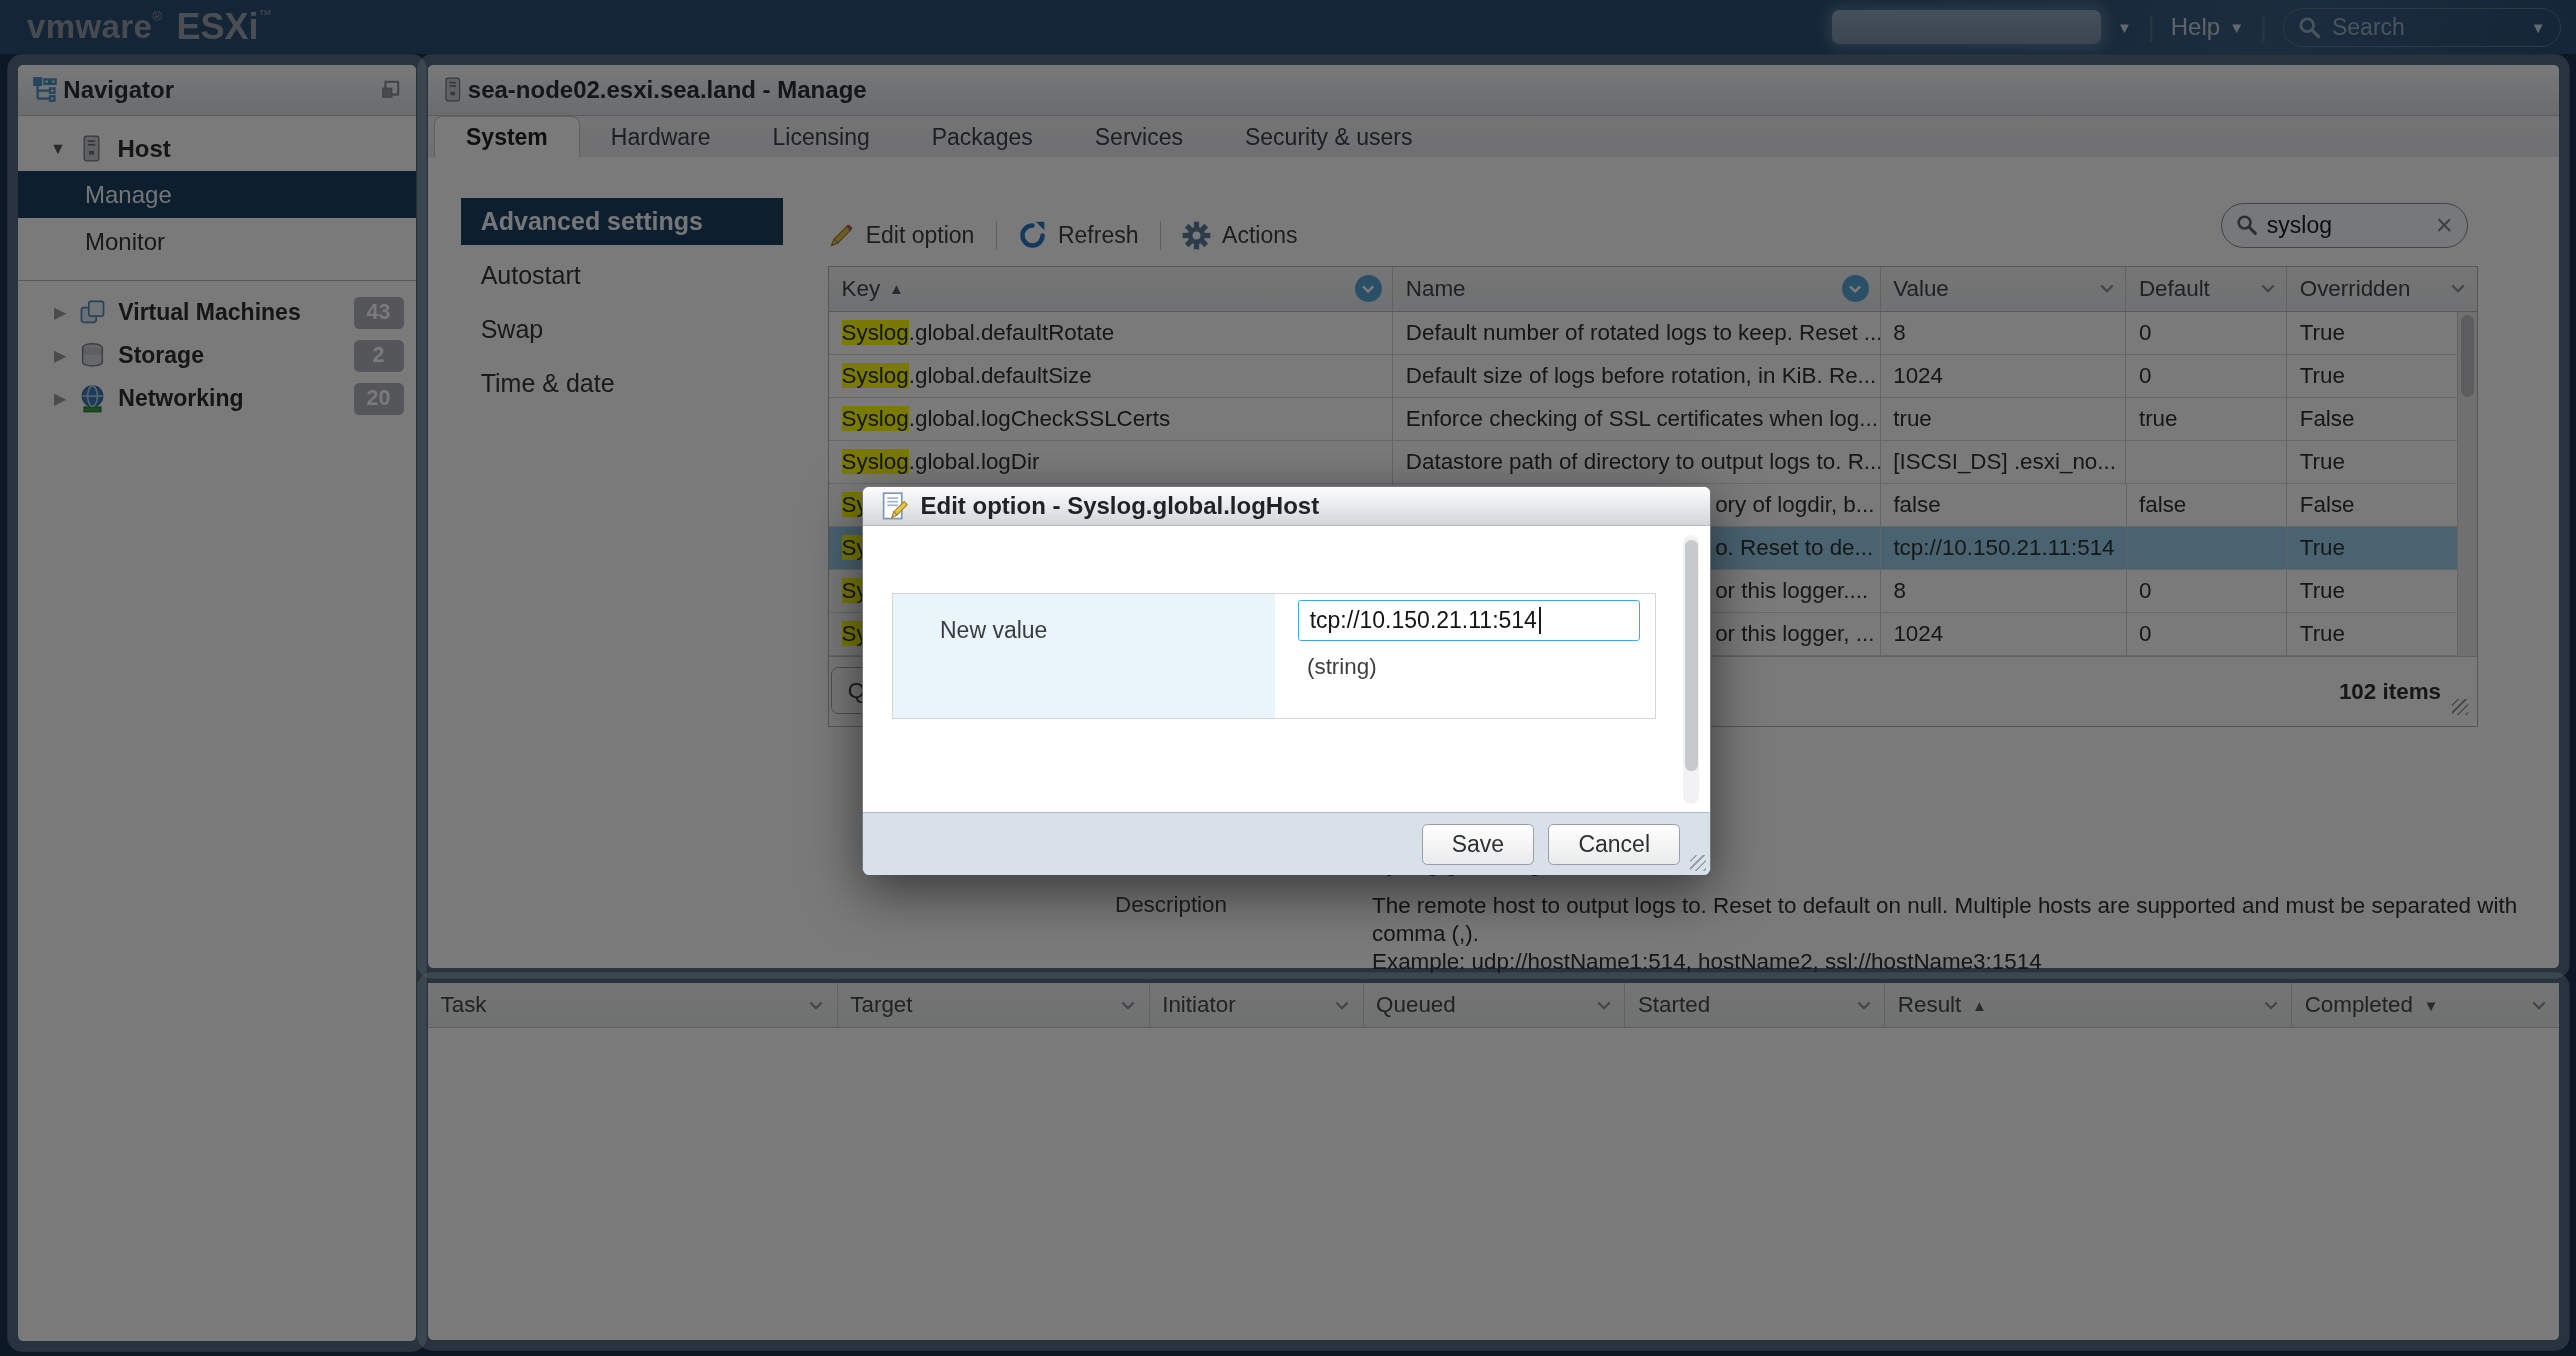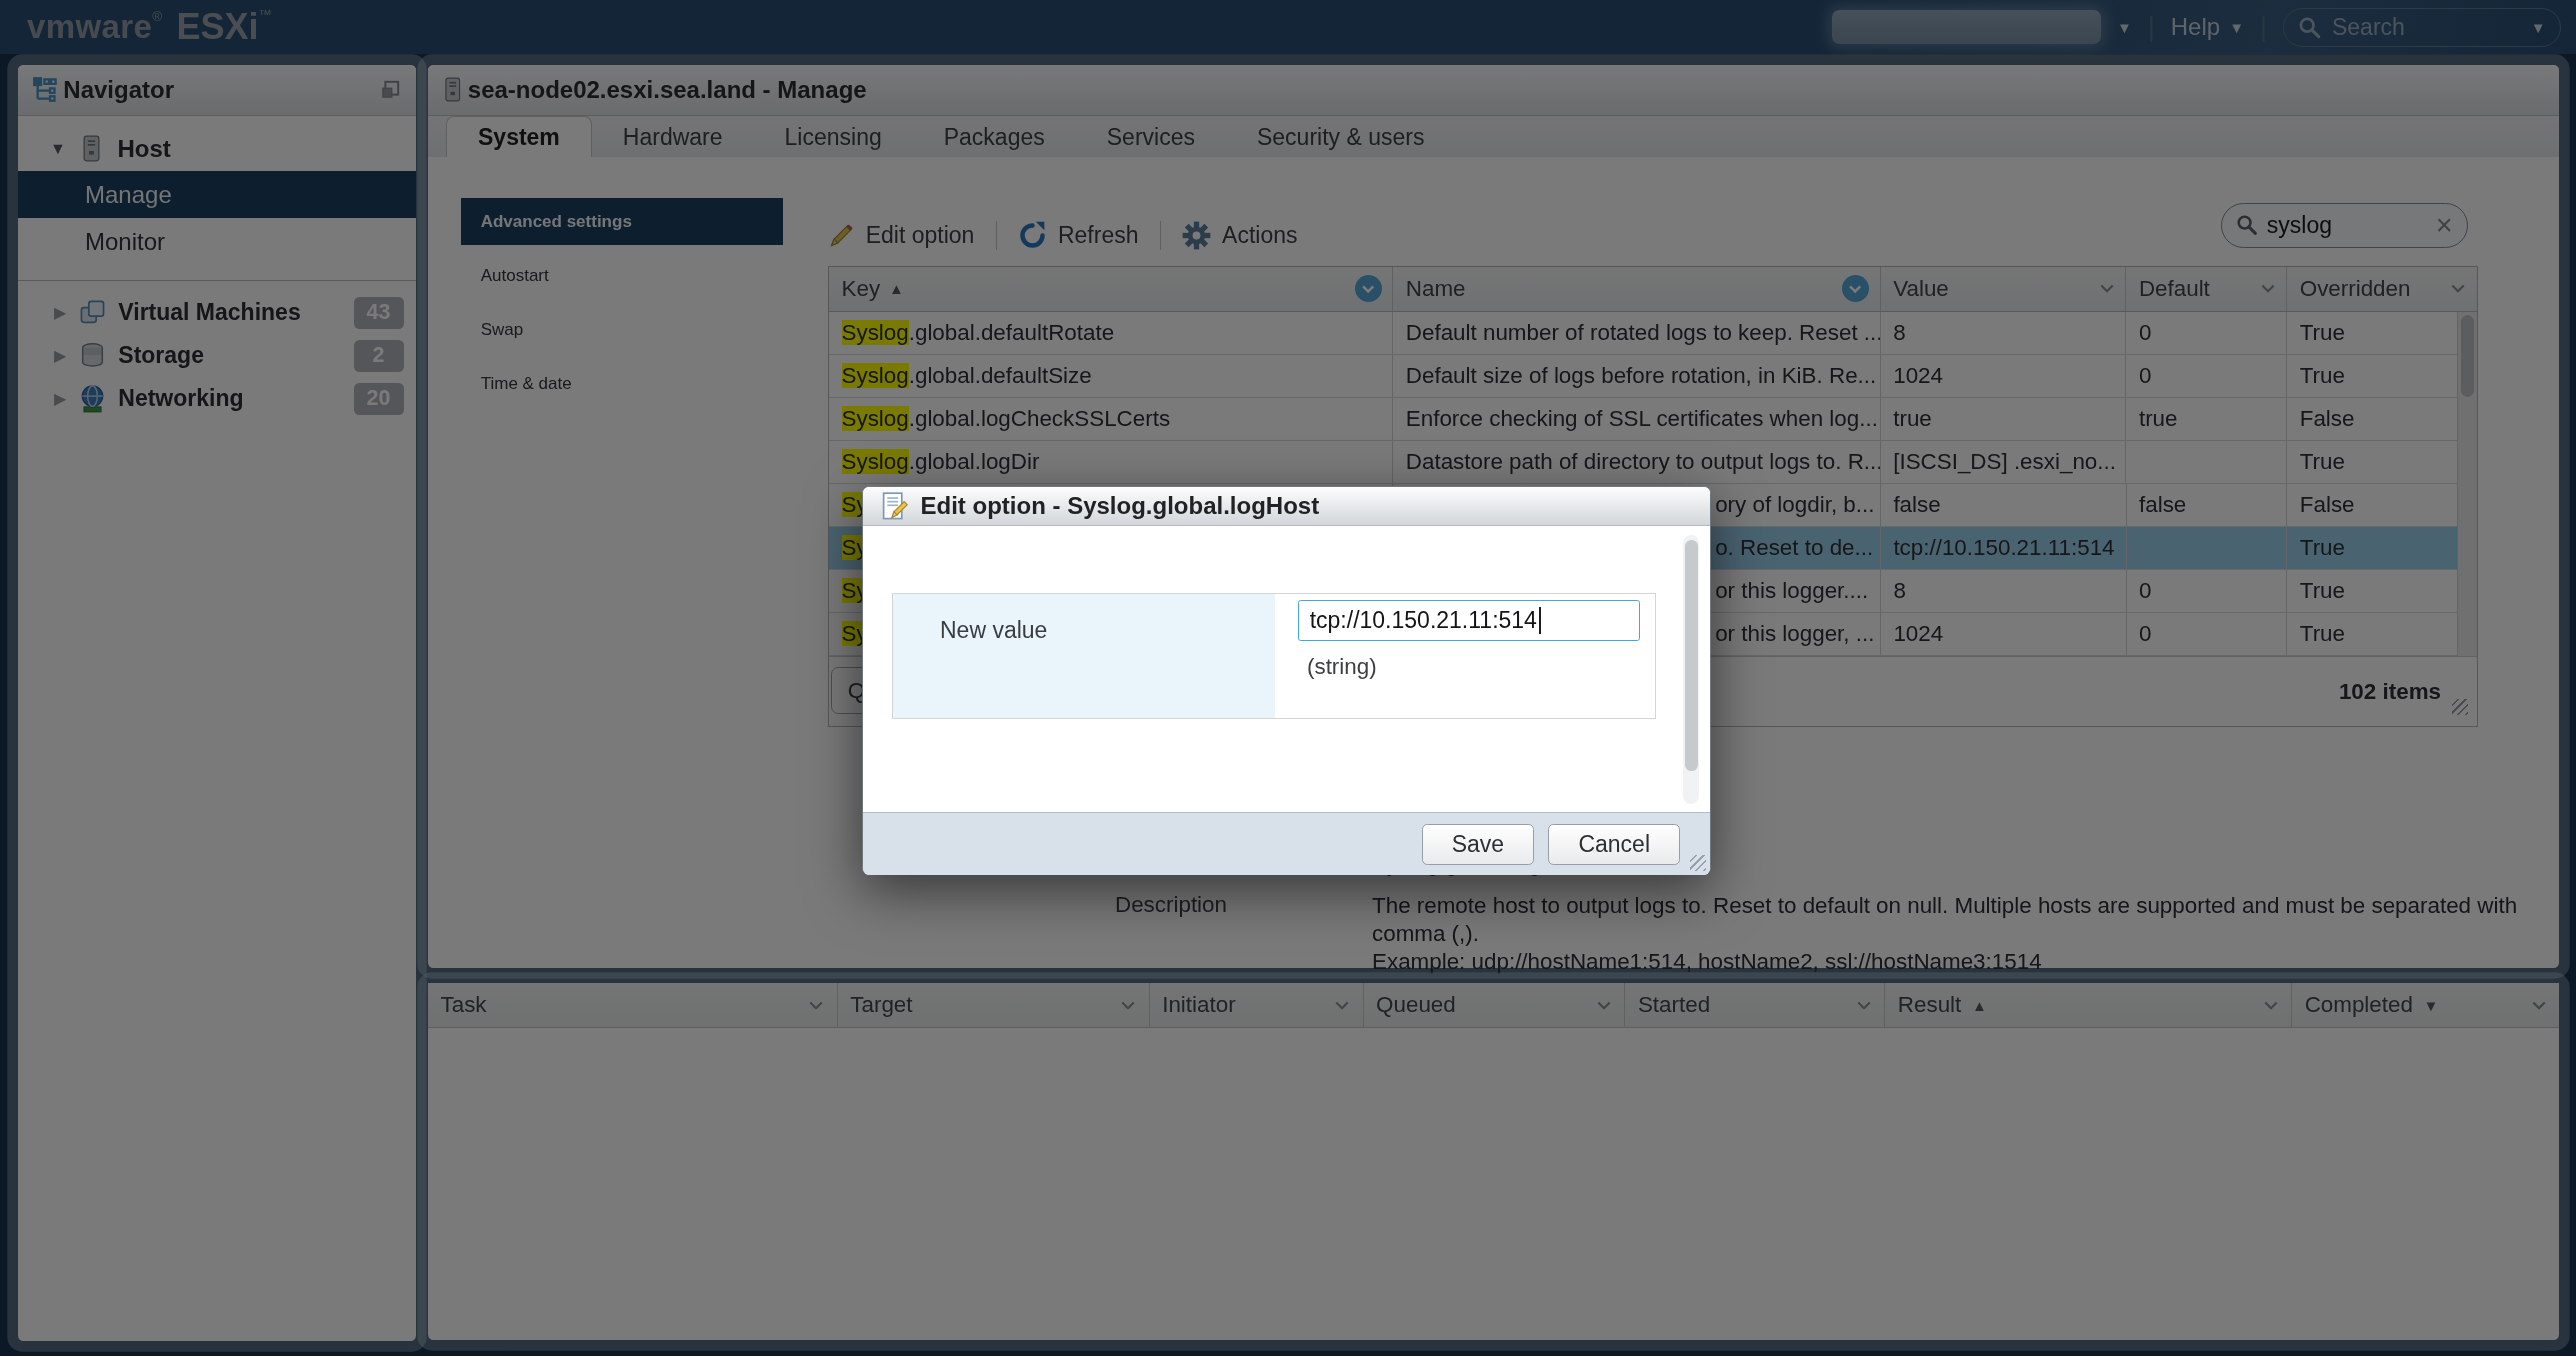--- a/index.html
+++ b/index.html
@@ -45,28 +45,28 @@
   .nav-host-label { font-size:24px; font-weight:bold; color:#2c2e30; }
   .nav-sub { height:47px; line-height:47px; padding-left:67px; font-size:24px; color:#33363a; }
   .nav-sub.selected { background:#1d4060; color:#eef3f7; }
   .nav-divider { height:0.9px; background:#b8bcc0; margin:14.3px 0 10.7px; }
   .nav-group { height:43px; display:flex; align-items:center; padding:0 12.5px 0 36px; gap:12.5px; }
   .nav-group-label { font-size:23px; font-weight:bold; color:#2c2e30; }
   .badge { margin-left:auto; background:#b0b5ba; color:#fff; font-weight:bold; font-size:21.5px;
            border-radius:5.4px; padding:3.6px 12.5px; min-width:50px; text-align:center; }
 
   
-  .tabbar { height:41px; background:linear-gradient(#f2f3f5,#e7e9eb); display:flex; align-items:flex-end; padding-left:18px;text-align:right; }
+  .tabbar { height:41px; background:linear-gradient(#f2f3f5,#e7e9eb); display:flex; align-items:flex-end; padding-left:6px;text-align:right; }
   .tab { padding:0 31px; line-height:40px; font-size:23px; color:#3e4144; }
   .tab.active { background:#fff; border:0.9px solid #c6c9cc; border-bottom:0.9px solid #fff; margin-bottom:-0.9px;
                 border-radius:8px 8px 0 0; font-weight:bold; color:#222; }
   .mp-content { position:relative; height:809px; background:#fff; border-radius:0 0 5.4px 5.4px; }
 
   .subnav { position:absolute; left:33px; top:41px; width:322px; }
-  .subnav-item { height:47px; line-height:47px; padding-left:19.7px; font-size:17px; color:#34373a; margin-bottom:7.2px; }
+  .subnav-item { height:47px; line-height:47px; padding-left:19.7px; font-size:25px; color:#34373a; margin-bottom:7.2px; }
   .subnav-item.selected { background:#1d4060; color:#f2f6f9; font-weight:bold; }
 
   .toolbar { position:absolute; left:400px; top:58px; height:41px; display:flex; align-items:center;
              font-size:23px; color:#3c3f42; }
   .tool { display:flex; align-items:center; gap:10.7px; }
   .tsep { width:0.9px; height:29px; background:#c3c6c9; margin:0 21.5px; }
 
   .filterbox { position:absolute; left:1793px; top:46px; width:247px; height:45px; border:1.8px solid #7f8e9c;
                border-radius:23px; background:#f7fafc; display:flex; align-items:center; padding:0 14.3px; gap:9px; }
   .filterbox .val { font-size:23px; color:#1b1d1f; }

